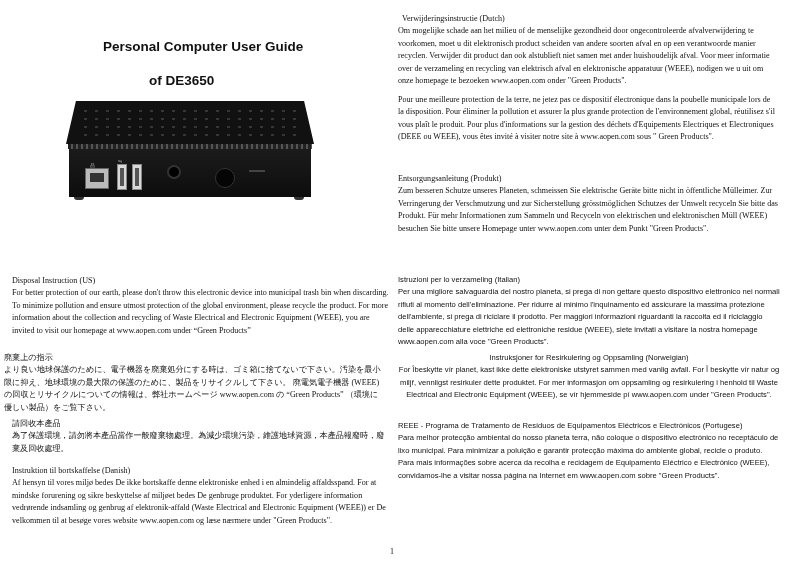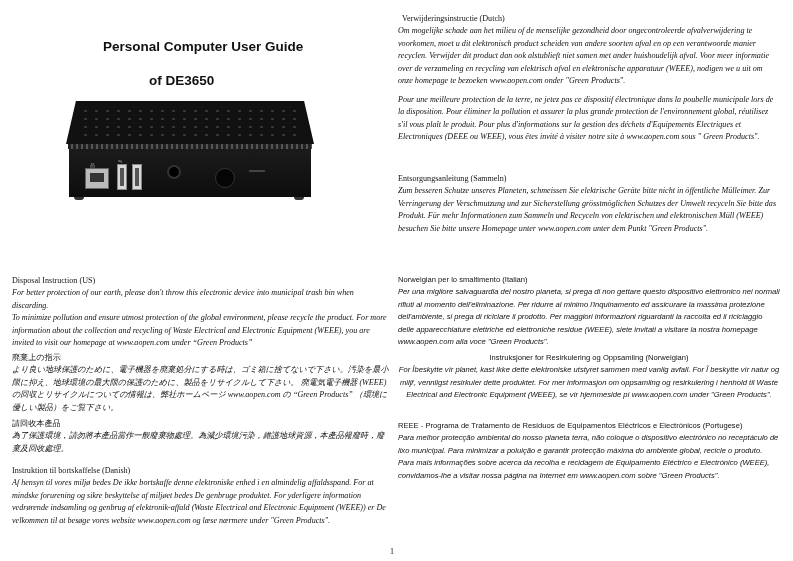--- a/index.html
+++ b/index.html
@@ -2,21 +2,21 @@
 <html><head>
 <meta charset="utf-8">
 <style>
   html, body { margin:0; padding:0; background:#ffffff; }
   body { width:793px; height:561px; position:relative; overflow:hidden; color:#111; }
   .serif { font-family: "Liberation Serif", "DejaVu Serif", serif; }
   .sans { font-family: "Liberation Sans", "DejaVu Sans", sans-serif; }
   .title { position:absolute; font-family:Liberation Sans, sans-serif; font-weight:bold; font-size:13.5px; color:#111; white-space:nowrap; }
   .sec { position:absolute; font-size:8.1px; line-height:12.4px; color:#111; }
   .sec h4 { margin:0; font-size:8.1px; font-weight:normal; line-height:12.4px; }
-  .sec p { margin:0;font-style:italic; }
+  .sec p { margin:0; }
   .sec.sans, .sec.sans h4 { font-size:7.6px; }
   .pagenum { position:absolute; left:390px; top:547px; font-family:"Liberation Serif",serif; font-size:8px; }
 
   
   .device { position:absolute; left:66px; top:101px; width:248px; height:99px; }
   .lid { position:absolute; left:0; top:0; width:248px; height:43px; background:#111;
          clip-path: polygon(4% 0, 96% 0, 100% 100%, 0 100%); }
   .vents { position:absolute; left:14px; top:6px; width:222px; height:32px;
            background-image: radial-gradient(ellipse 3px 2px at center, #3a3a3a 60%, transparent 70%);
            background-size: 11px 8px; opacity:.9; }
@@ -54,21 +54,21 @@
   <div class="power"></div>
   <div class="led"></div>
 </div>
 
 <div class="sec serif" style="left:12px; top:275px; width:378px;">
   <h4>Disposal Instruction (US)</h4>
   <p style="white-space:pre-line;">For better protection of our earth, please don't throw this electronic device into municipal trash bin when discarding. 
 To minimize pollution and ensure utmost protection of the global environment, please recycle the product. For more information about the collection and recycling of Waste Electrical and Electronic Equipment (WEEE), you are invited to visit our homepage at www.aopen.com under “Green Products”</p>
 </div>
 
-<div class="sec serif" style="left:12px; top:352px; width:378px;">
+<div class="sec serif" style="left:4px; top:352px; width:378px;">
   <h4>廃棄上の指示</h4>
   <p>より良い地球保護のために、電子機器を廃棄処分にする時は、ゴミ箱に捨てないで下さい。汚染を最小限に抑え、地球環境の最大限の保護のために、製品をリサイクルして下さい。 廃電気電子機器 (WEEE) の回収とリサイクルについての情報は、弊社ホームページ www.aopen.com の “Green Products” （環境に優しい製品）をご覧下さい。</p>
 </div>
 
 <div class="sec serif" style="left:12px; top:418px; width:378px;">
   <h4>請回收本產品</h4>
   <p>為了保護環境，請勿將本產品當作一般廢棄物處理。為減少環境污染，維護地球資源，本產品報廢時，廢棄及回收處理。</p>
 </div>
 
 <div class="sec serif" style="left:12px; top:465px; width:378px;">
@@ -79,26 +79,26 @@
 <div class="sec serif" style="left:398px; top:13px; width:380px;">
   <h4 style="padding-left:4px;">Verwijderingsinstructie (Dutch)</h4>
   <p>Om mogelijke schade aan het milieu of de menselijke gezondheid door ongecontroleerde afvalverwijdering te voorkomen, moet u dit elektronisch product scheiden van andere soorten afval en op een verantwoorde manier recyclen. Verwijder dit product dan ook alstublieft niet samen met ander huishoudelijk afval. Voor meer informatie over de verzameling en recycling van elektrisch afval en elektronische apparatuur (WEEE), nodigen we u uit om onze homepage te bezoeken www.aopen.com onder "Green Products".</p>
 </div>
 
 <div class="sec serif" style="left:398px; top:94px; width:380px;">
   <p>Pour une meilleure protection de la terre, ne jetez pas ce dispositif électronique dans la poubelle municipale lors de la disposition. Pour éliminer la pollution et assurer la plus grande protection de l'environnement global, réutilisez s'il vous plaît le produit. Pour plus d'informations sur la gestion des déchets d'Equipements Electriques et Electroniques (DEEE ou WEEE), vous êtes invité à visiter notre site à www.aopen.com sous " Green Products".</p>
 </div>
 
 <div class="sec serif" style="left:398px; top:173px; width:380px;">
-  <h4>Entsorgungsanleitung (Sammeln)</h4>
+  <h4>Entsorgungsanleitung (Produkt)</h4>
   <p>Zum besseren Schutze unseres Planeten, schmeissen Sie elektrische Geräte bitte nicht in öffentliche Mülleimer. Zur Verringerung der Verschmutzung und zur Sicherstellung grösstmöglichen Schutzes der Umwelt recyceln Sie bitte das Produkt. Für mehr Informationen zum Sammeln und Recyceln von elektrischen und elektronischen Müll (WEEE) besuchen Sie bitte unsere Homepage unter www.aopen.com unter dem Punkt "Green Products".</p>
 </div>
 
 <div class="sec sans" style="left:398px; top:274px; width:382px;">
-  <h4>Norweigian per lo smaltimento (Italian)</h4>
+  <h4>Istruzioni per lo verzameling (Italian)</h4>
   <p>Per una migliore salvaguardia del nostro pianeta, si prega di non gettare questo dispositivo elettronico nei normali rifiuti al momento dell'eliminazione. Per ridurre al minimo l'inquinamento ed assicurare la massima protezione dell'ambiente, si prega di riciclare il prodotto. Per maggiori informazioni riguardanti la raccolta ed il riciclaggio delle apparecchiature elettriche ed elettroniche residue (WEEE), siete invitati a visitare la nostra homepage www.aopen.com alla voce "Green Products".</p>
 </div>
 
 <div class="sec sans" style="left:398px; top:352px; width:382px;text-align:center;">
   <h4>Instruksjoner for Resirkulering og Oppsamling (Norweigian)</h4>
   <p>For Îbeskytte vír planet, kast ikke dette elektroniske utstyret sammen med vanlig avfall. For Î beskytte vír natur og miljř, vennligst resirkuler dette produktet. For mer informasjon om oppsamling og resirkulering i henhold til Waste Electrical and Electronic Equipment (WEEE), se vír hjemmeside pí www.aopen.com under "Green Products".</p>
 </div>
 
 <div class="sec sans" style="left:398px; top:420px; width:382px;">
   <h4>REEE - Programa de Tratamento de Resíduos de Equipamentos Eléctricos e Electrónicos (Portugese)</h4>

